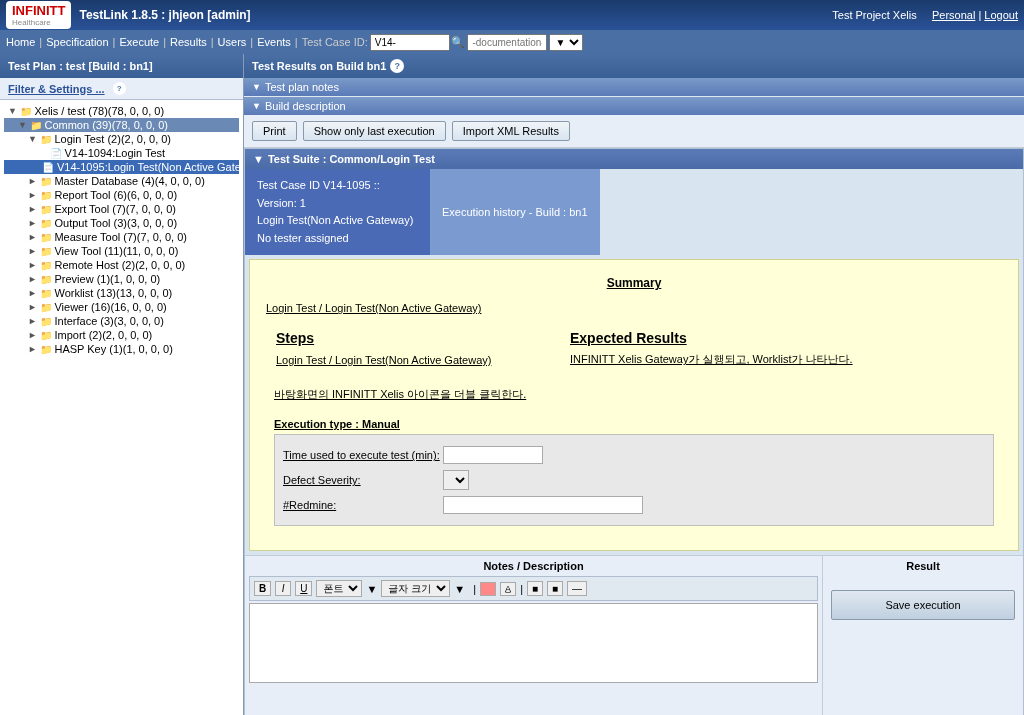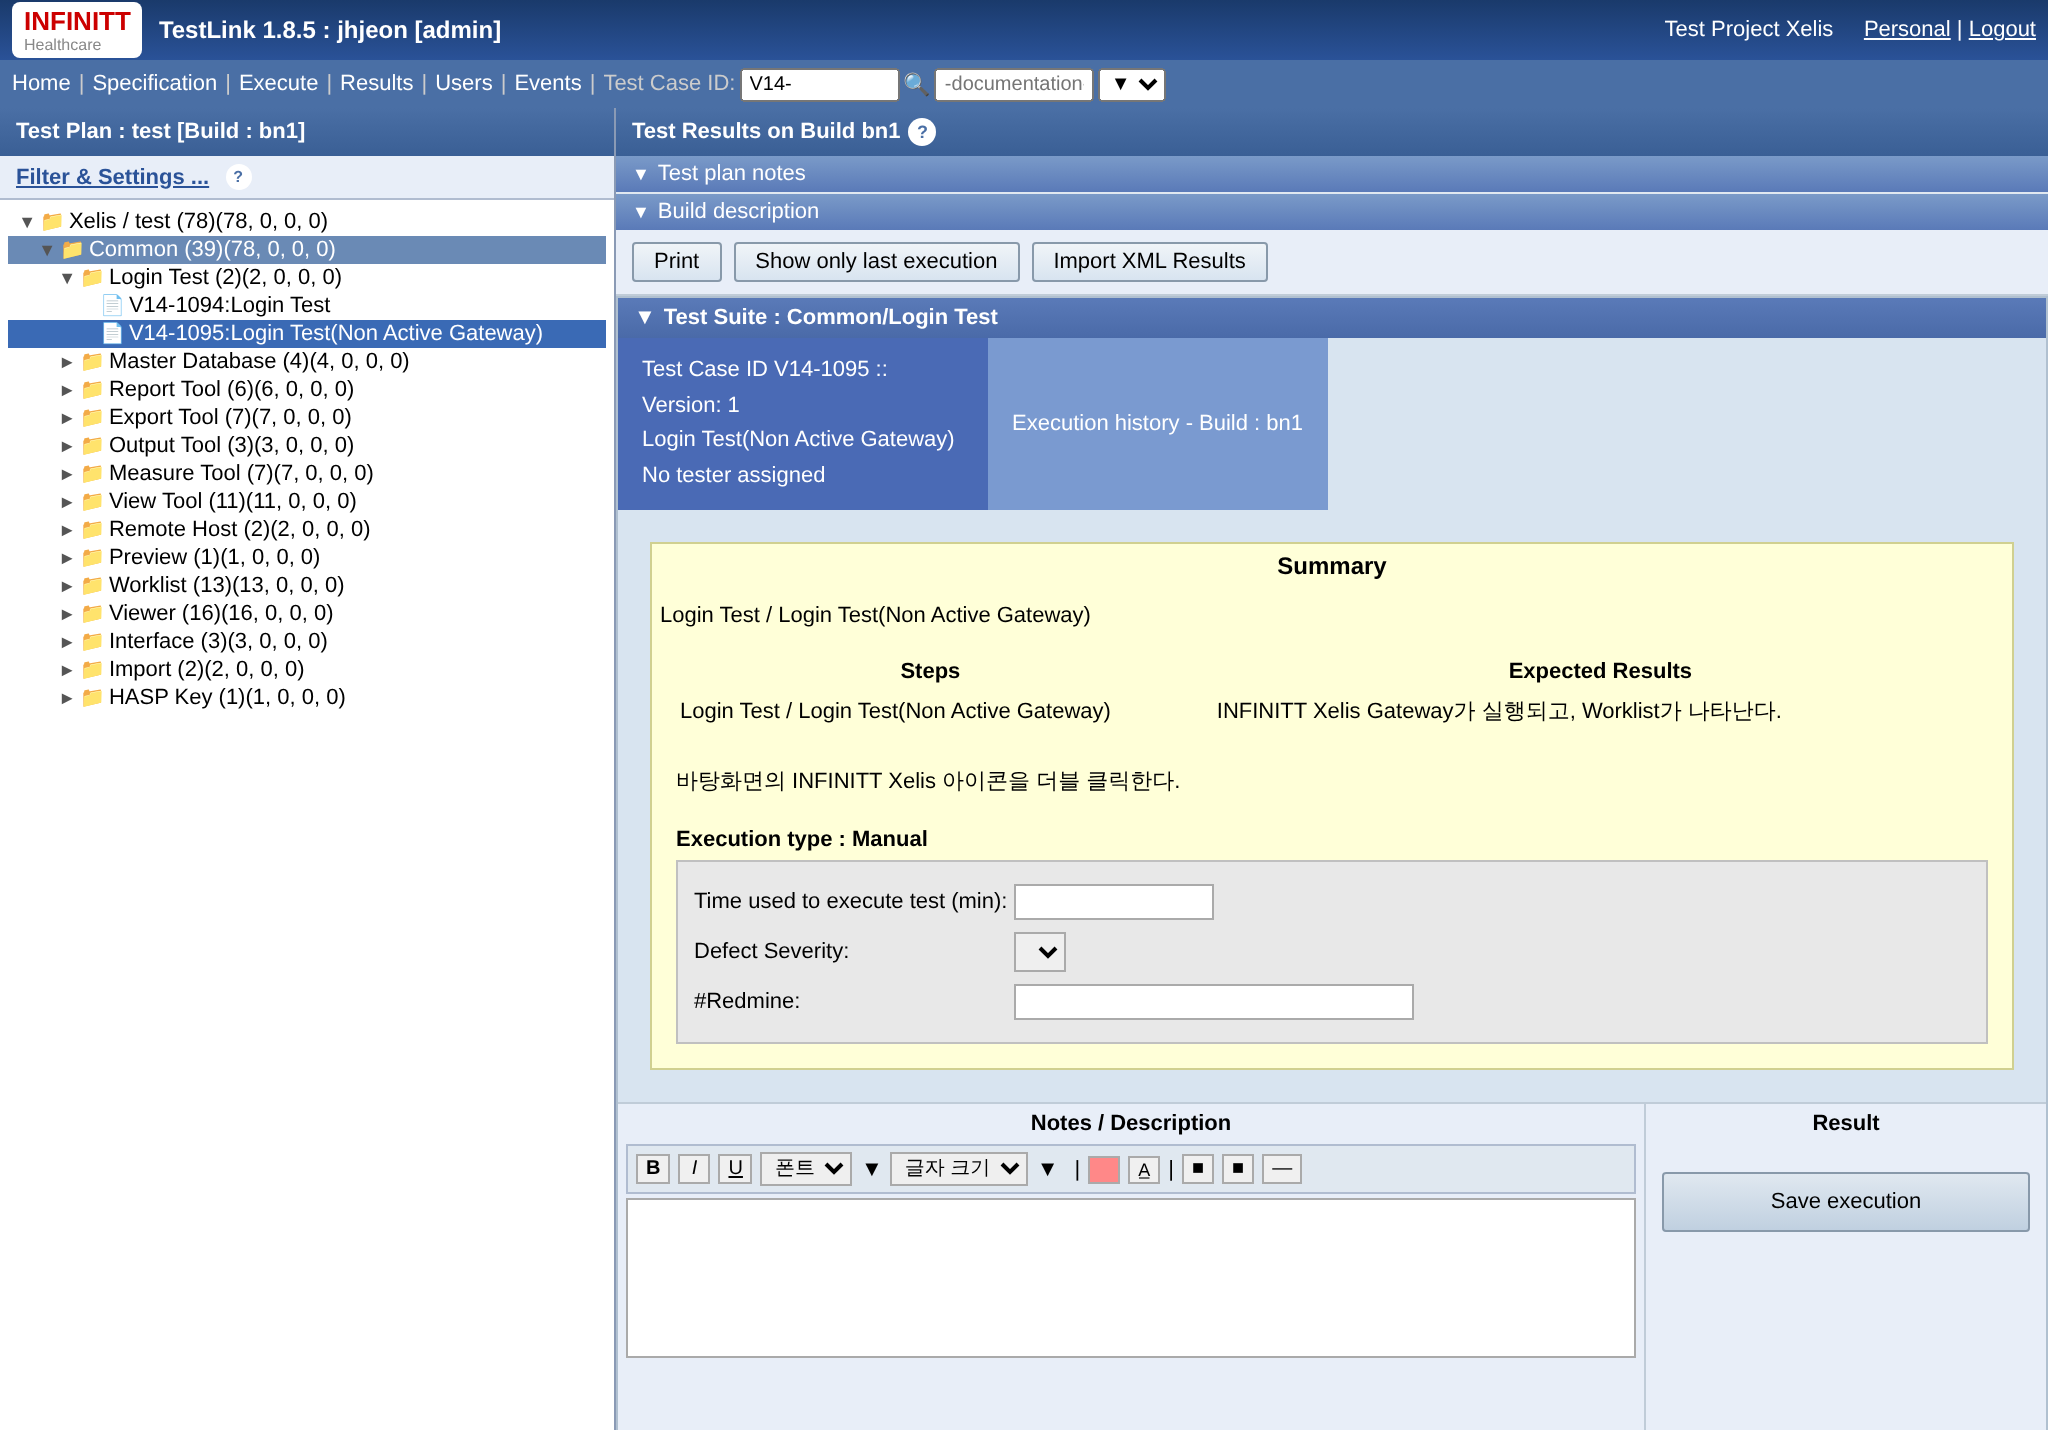--- a/index.html
+++ b/index.html
@@ -17,21 +17,21 @@
     .nav-bar a { color: white; text-decoration: none; font-size: 11px; }
     .nav-bar span { color: #ccc; }
     .nav-sep { color: #aaa; margin: 0 2px; }
     .nav-input { font-size: 10px; padding: 1px 3px; width: 80px; }
     .nav-select { font-size: 10px; padding: 1px; }
 
     
     .main-container { display: flex; height: calc(715px - 54px); }
 
     
-    .left-panel { width: 308px; background: #c4b5fd; border-right: 1px solid #8a9ab5; display: flex; flex-direction: column; text-align: right; }
+    .left-panel { width: 244px; background: #c4b5fd; border-right: 1px solid #8a9ab5; display: flex; flex-direction: column; }
     .panel-title { background: linear-gradient(to bottom, #4a6fa5, #3a5f95); color: white; padding: 4px 8px; font-weight: bold; font-size: 11px; height: 24px; display: flex; align-items: center; }
     .filter-bar { background: #e8eef8; border-bottom: 1px solid #b0bcd0; padding: 4px 8px; display: flex; align-items: center; gap: 4px; font-size: 11px; }
     .filter-label { font-weight: bold; }
     .tree-area { flex: 1; overflow-y: auto; padding: 4px; background: white; }
     .tree-item { padding: 1px 0; cursor: pointer; white-space: nowrap; font-size: 11px; display: flex; align-items: center; gap: 2px; }
     .tree-item.selected { background: #3a6ab5; color: white; }
     .tree-item.selected-prev { background: #6a8ab5; color: white; }
     .tree-indent-1 { padding-left: 4px; }
     .tree-indent-2 { padding-left: 14px; }
     .tree-indent-3 { padding-left: 24px; }
@@ -54,25 +54,25 @@
     .btn { padding: 3px 10px; font-size: 11px; border: 1px solid #8899aa; background: linear-gradient(to bottom, #f0f4f8, #d8e4f0); cursor: pointer; border-radius: 2px; }
 
     
     .suite-section { background: #d8e4f0; border: 1px solid #b0c0d0; margin: 0; }
     .suite-header { background: linear-gradient(to bottom, #5a7ab8, #4a6aa8); color: white; padding: 4px 8px; font-size: 11px; font-weight: bold; display: flex; align-items: center; gap: 4px; }
 
     .test-case-info { display: flex; gap: 0; }
     .test-case-meta { background: #4a6ab5; color: white; padding: 8px 12px; width: 185px; font-size: 11px; line-height: 1.6; }
     .execution-history { background: #7a9ad0; color: white; padding: 8px 12px; font-size: 11px; display: flex; align-items: center; }
 
-    .summary-area { background: #ffffd8; border: 1px solid #d0d090; margin: 16px; padding: 4px; }
+    .summary-area { background: #ffffd8; border: 1px solid #d0d090; margin: 4px; padding: 16px; text-decoration: underline; }
     .summary-title { text-align: center; font-weight: bold; margin-bottom: 12px; font-size: 12px; }
     .summary-path { margin-bottom: 12px; font-size: 11px; }
     .summary-table { width: 100%; margin-bottom: 12px; }
-    .summary-table th { font-weight: bold; font-size: 11px; padding: 2px 8px; text-align: center; }
+    .summary-table th { font-weight: bold; font-size: 14px; padding: 2px 8px; text-align: left; }
     .summary-table td { font-size: 11px; padding: 2px 8px; }
     .col-steps { width: 40%; }
     .col-expected { width: 60%; }
     .korean-text { font-size: 11px; padding: 4px 8px; }
     .exec-type { font-size: 11px; padding: 4px 8px; font-weight: bold; }
 
     .execution-form { background: #e8e8e8; border: 1px solid #c0c0c0; margin: 0 8px 8px 8px; padding: 8px; }
     .form-row { display: flex; align-items: center; padding: 3px 0; font-size: 11px; }
     .form-label { width: 160px; font-size: 11px; }
     .form-input { border: 1px solid #aaa; padding: 2px 4px; font-size: 11px; }

